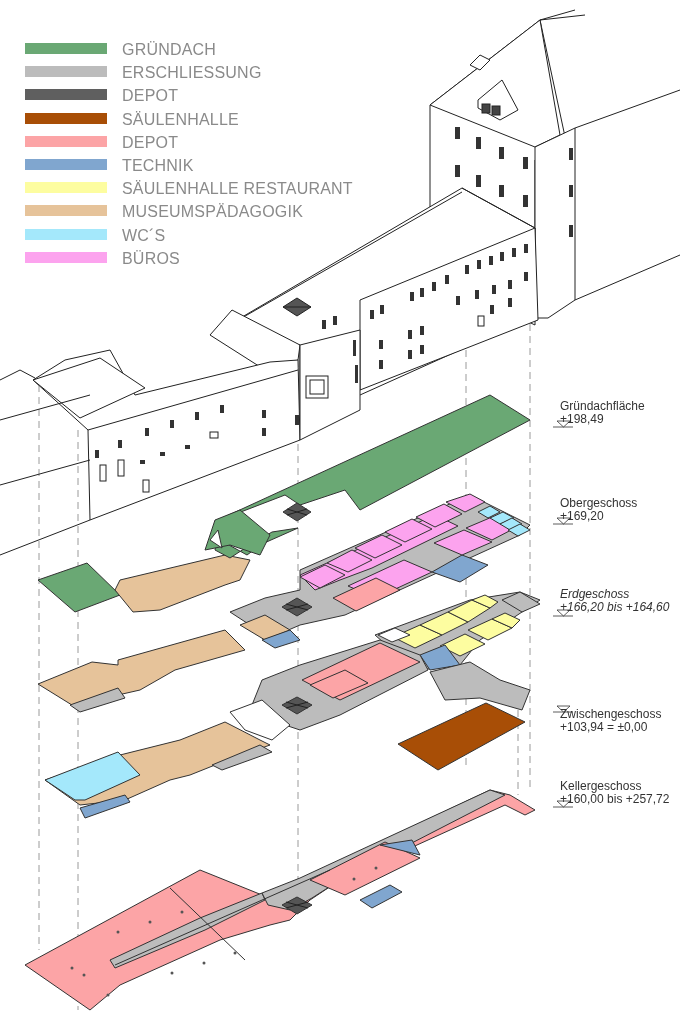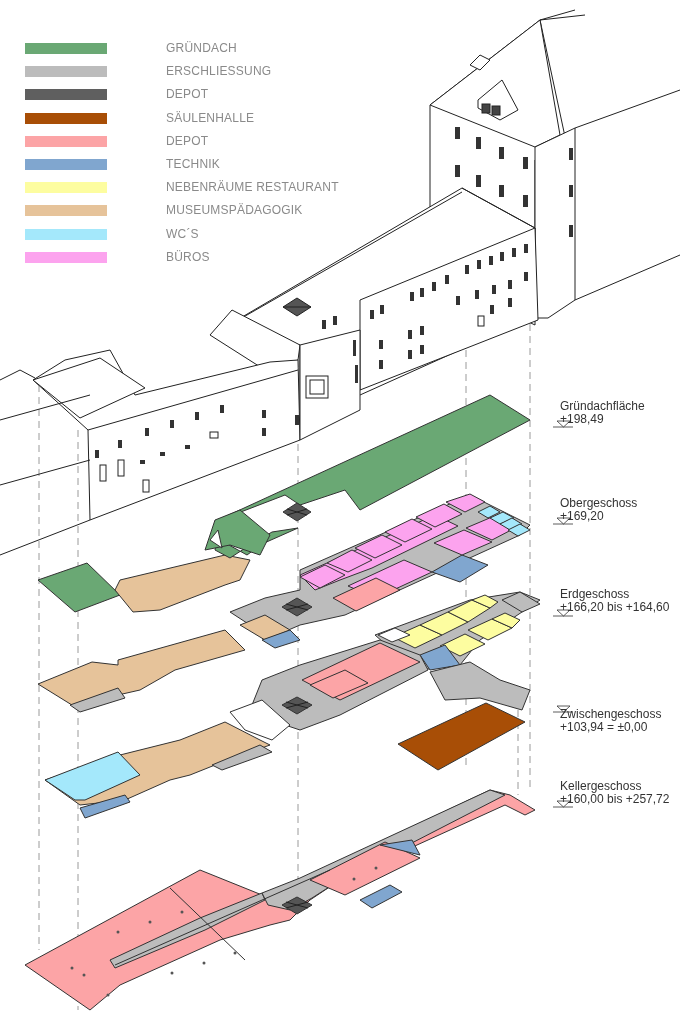--- a/index.html
+++ b/index.html
@@ -1,21 +1,21 @@
 <!DOCTYPE html>
 <html><head>
 <meta charset="utf-8">
 <style>
   html,body{margin:0;padding:0;background:#ffffff;}
   body{width:680px;height:1024px;position:relative;overflow:hidden;font-family:"Liberation Sans",sans-serif;}
   #stage{position:absolute;left:0;top:0;width:680px;height:1024px;}
   .legend{position:absolute;left:25px;top:41px;}
   .legend-item{position:relative;height:23.2px;}
   .legend-swatch{position:absolute;left:0;top:2px;width:82px;height:11px;}
-  .legend-label{position:absolute;left:97px;top:0;font-size:12px;color:#8a8a8a;letter-spacing:0.2px;white-space:nowrap;margin-left:44px;}
+  .legend-label{position:absolute;left:97px;top:0;font-size:16px;color:#8a8a8a;letter-spacing:0.2px;white-space:nowrap;}
   .level{position:absolute;left:560px;font-size:12px;color:#333;line-height:13px;white-space:nowrap;}
   .level .lv-name,.level .lv-elev{display:block;}
 </style>
 </head>
 <body>
 
 <div id="stage">
 
   <svg width="680" height="1024" viewBox="0 0 680 1024" style="position:absolute;left:0;top:0;">
     <defs>
@@ -281,21 +281,21 @@
     <div class="legend-item">
       <span class="legend-swatch" style="background:#fca4a6"></span>
       <span class="legend-label">DEPOT</span>
     </div>
     <div class="legend-item">
       <span class="legend-swatch" style="background:#80a6cf"></span>
       <span class="legend-label">TECHNIK</span>
     </div>
     <div class="legend-item">
       <span class="legend-swatch" style="background:#fdfda0"></span>
-      <span class="legend-label">NEBENRÄUME RESTAURANT</span>
+      <span class="legend-label">SÄULENHALLE RESTAURANT</span>
     </div>
     <div class="legend-item">
       <span class="legend-swatch" style="background:#e6c39a"></span>
       <span class="legend-label">MUSEUMSPÄDAGOGIK</span>
     </div>
     <div class="legend-item">
       <span class="legend-swatch" style="background:#a4e8fb"></span>
       <span class="legend-label">WC´S</span>
     </div>
     <div class="legend-item">
@@ -305,21 +305,21 @@
   </div>
 
   <div class="level" style="top:400px;">
     <span class="lv-name">Gründachfläche</span>
     <span class="lv-elev">+198,49</span>
   </div>
   <div class="level" style="top:497px;">
     <span class="lv-name">Obergeschoss</span>
     <span class="lv-elev">+169,20</span>
   </div>
-  <div class="level" style="top:588px;">
+  <div class="level" style="top:588px;font-style:italic;">
     <span class="lv-name">Erdgeschoss</span>
     <span class="lv-elev">+166,20 bis +164,60</span>
   </div>
   <div class="level" style="top:684px;margin-top:24px;">
     <span class="lv-name">Zwischengeschoss</span>
     <span class="lv-elev">+103,94 = ±0,00</span>
   </div>
   <div class="level" style="top:780px;">
     <span class="lv-name">Kellergeschoss</span>
     <span class="lv-elev">+160,00 bis +257,72</span>

